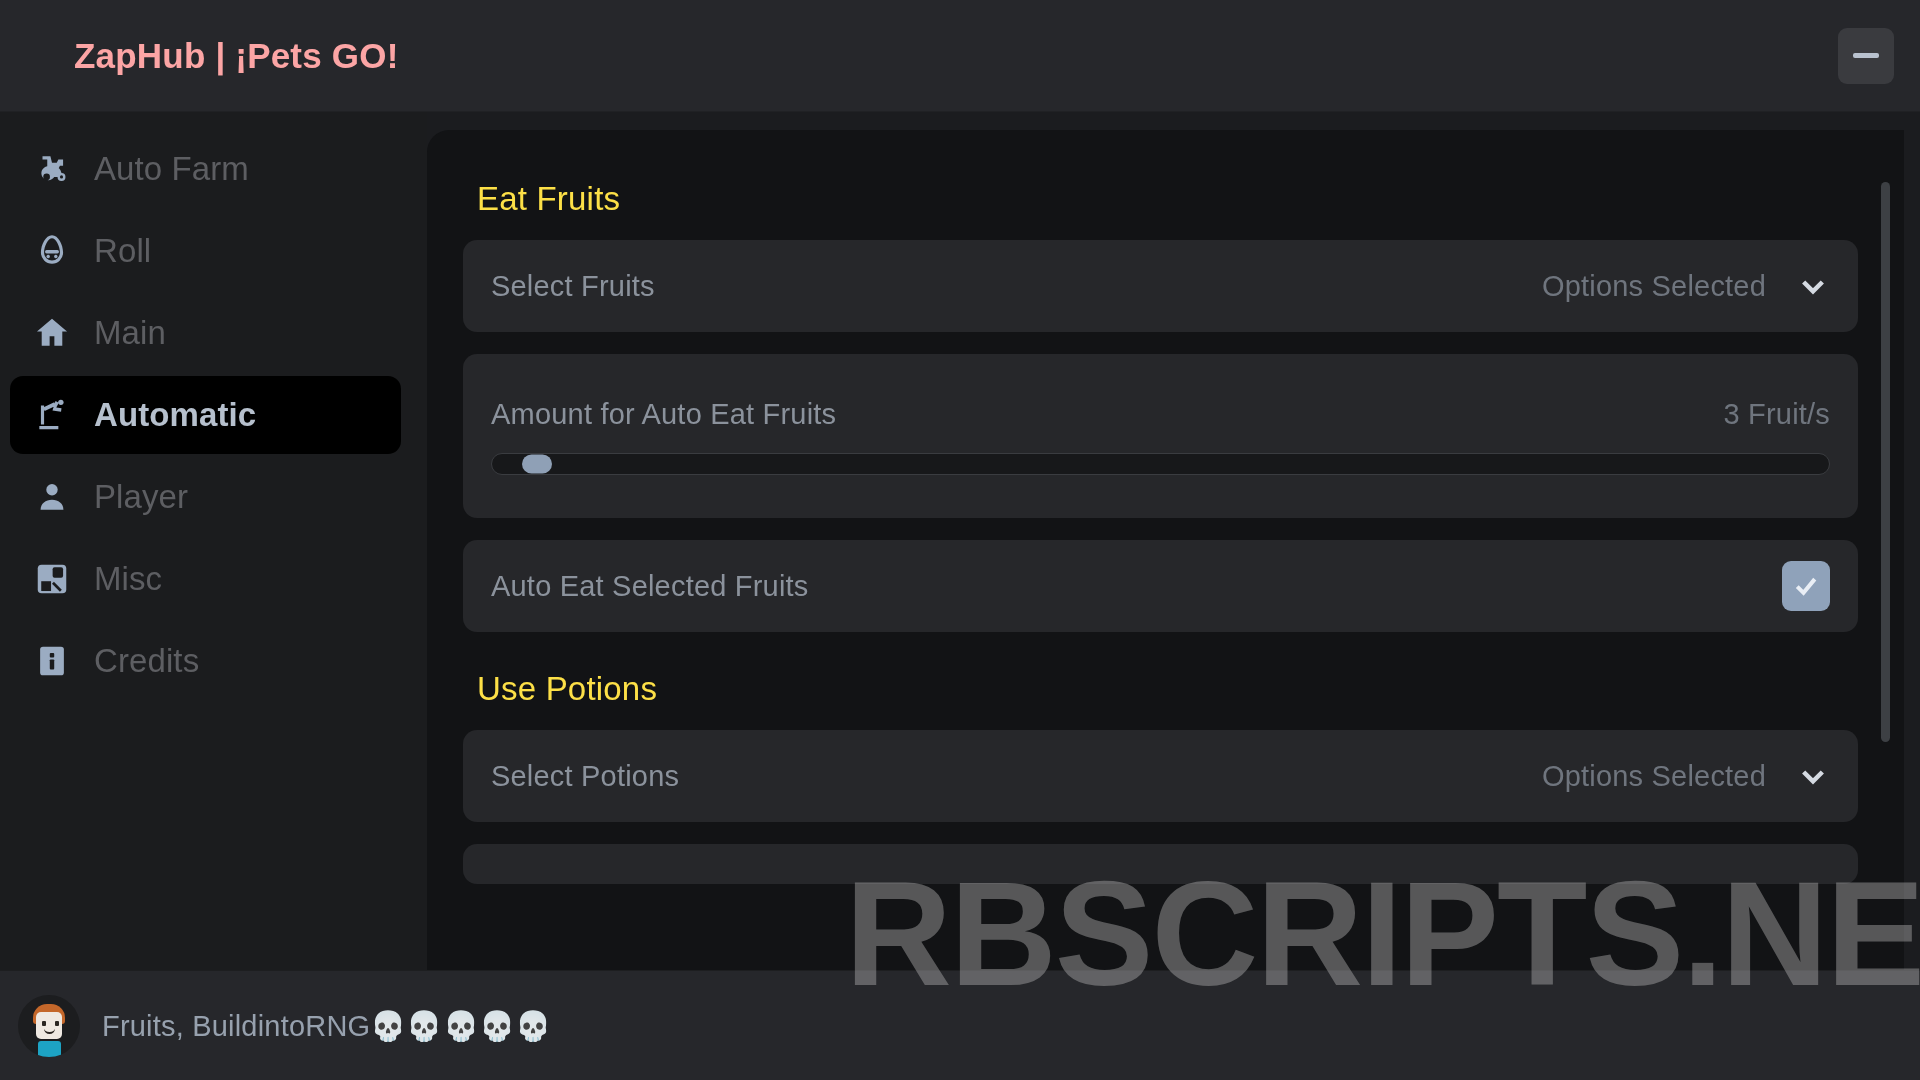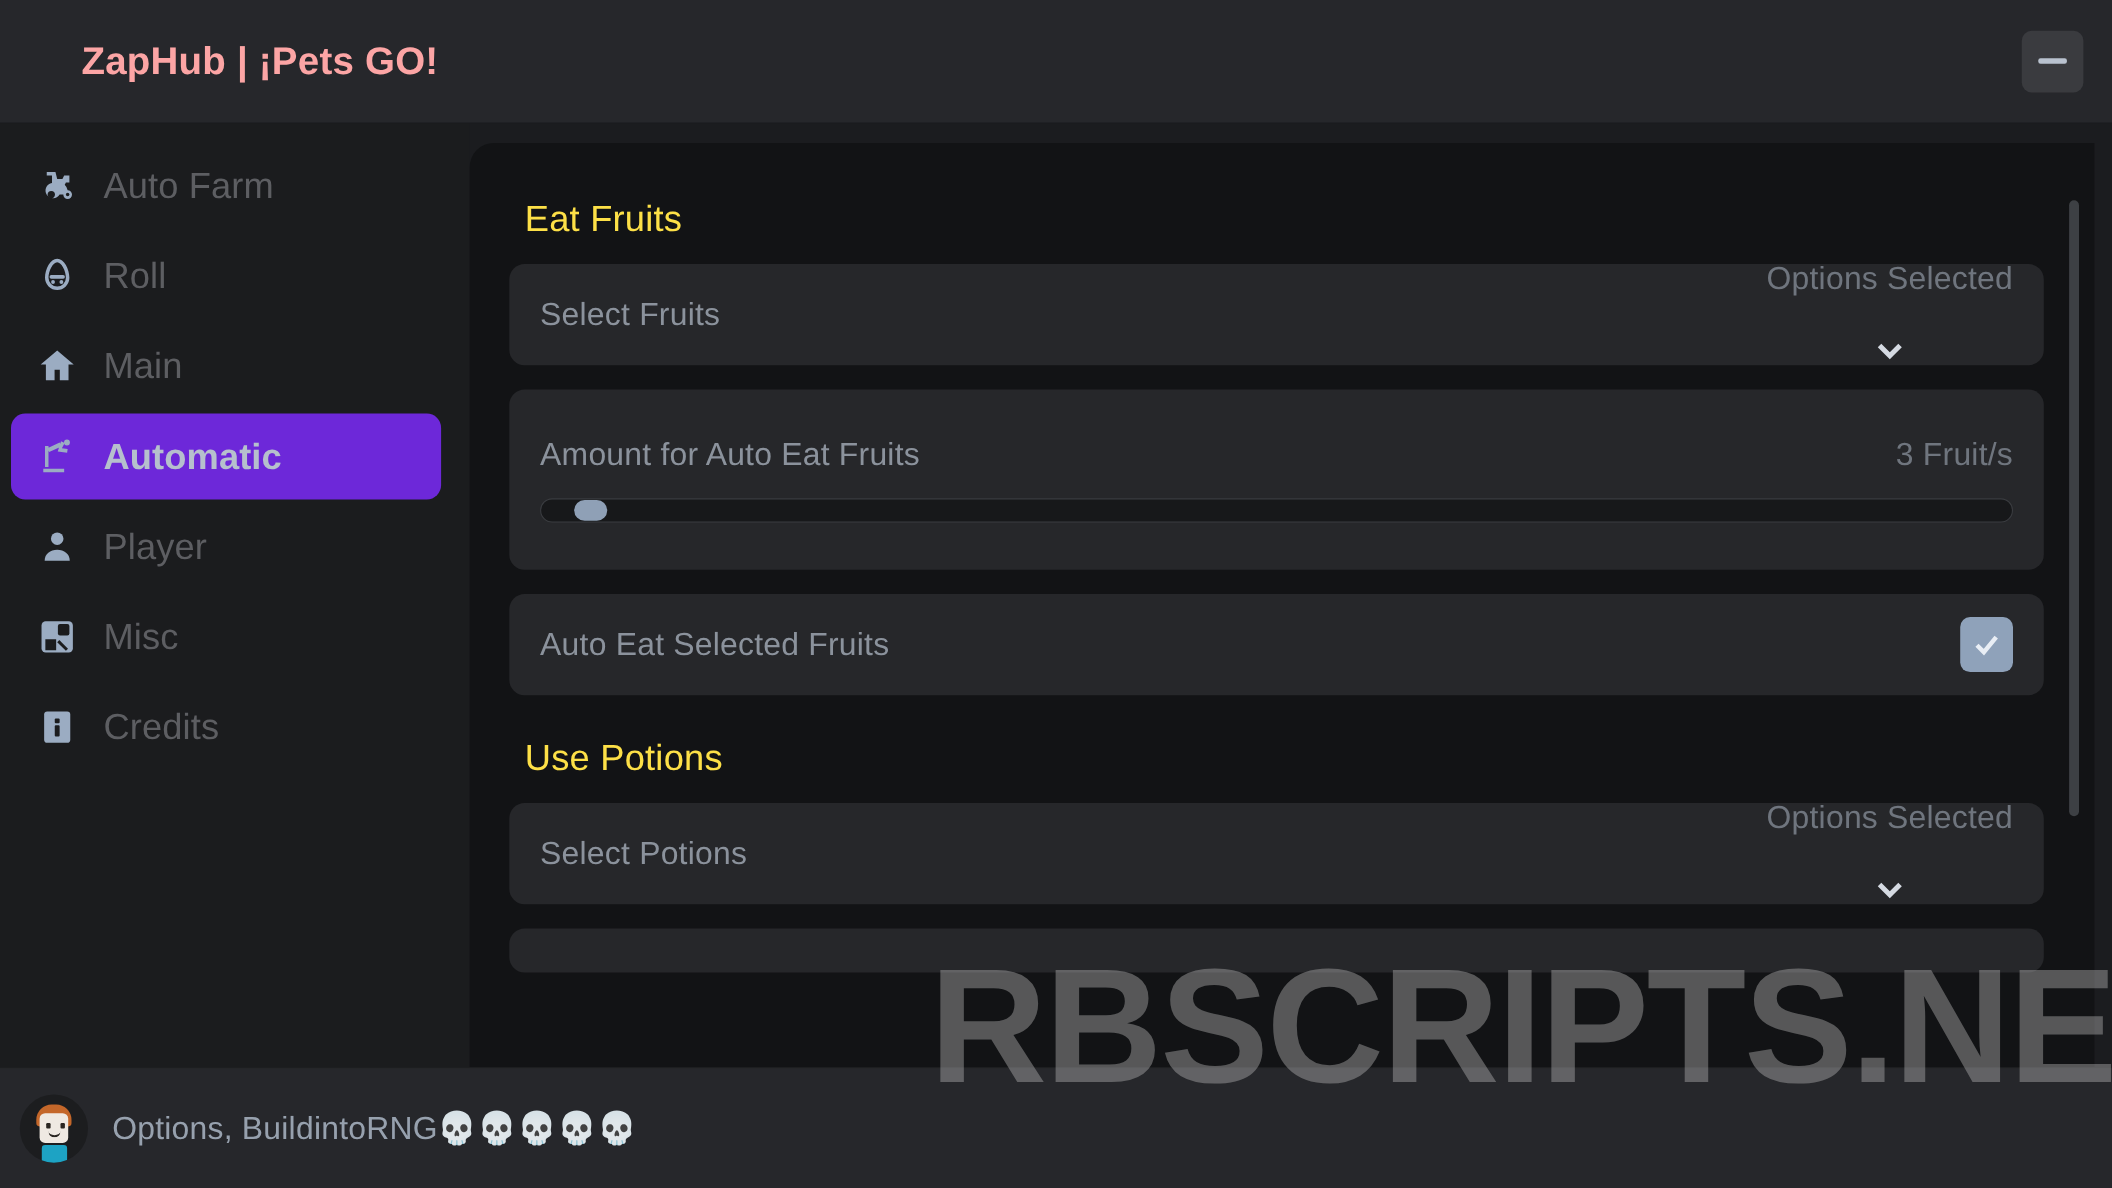--- a/index.html
+++ b/index.html
@@ -65,21 +65,21 @@
     gap: 4px;
   }
   .nav-item {
     display: flex; align-items: center;
     gap: 22px;
     height: 78px;
     padding: 0 22px;
     border-radius: 13px;
     cursor: pointer;
   }
-  .nav-item.active { background: #6d28d9; }
+  .nav-item.active { background: #000000; }
   .nav-label {
     font-size: 33px;
     color: #5d5e62;
     letter-spacing: 0.1px;
   }
   .nav-item.active .nav-label {
     color: #b6c0cd;
     font-weight: bold;
   }
   .nav-icon {
@@ -120,21 +120,21 @@
     font-size: 29px;
     color: #8b929c;
     letter-spacing: 0.2px;
   }
   .card-value {
     font-size: 29px;
     color: #6f757e;
     letter-spacing: 0.2px;
   }
   .right-group {
-    display: flex; align-items: center; gap: 30px; flex-direction: column;
+    display: flex; align-items: center; gap: 30px;
   }
   .chevron {
     width: 34px; height: 34px;
     display: flex; align-items: center; justify-content: center;
     cursor: pointer;
   }
   .chevron svg { width: 32px; height: 32px; stroke: #d5dae2; fill: none; stroke-width: 3.4; }
 
   
   .card.slider-card {
@@ -400,17 +400,17 @@
 
   <div class="userbar">
     <div class="avatar">
       <div class="av-hair"></div>
       <div class="av-head"></div>
       <div class="av-eye-l"></div>
       <div class="av-eye-r"></div>
       <div class="av-smile"></div>
       <div class="av-body"></div>
     </div>
-    <div class="welcome-text">Options, BuildintoRNG💀💀💀💀💀</div>
+    <div class="welcome-text">Fruits, BuildintoRNG💀💀💀💀💀</div>
   </div>
 
   <div class="watermark">RBSCRIPTS.NET</div>
 </div>
 
 </body></html>

